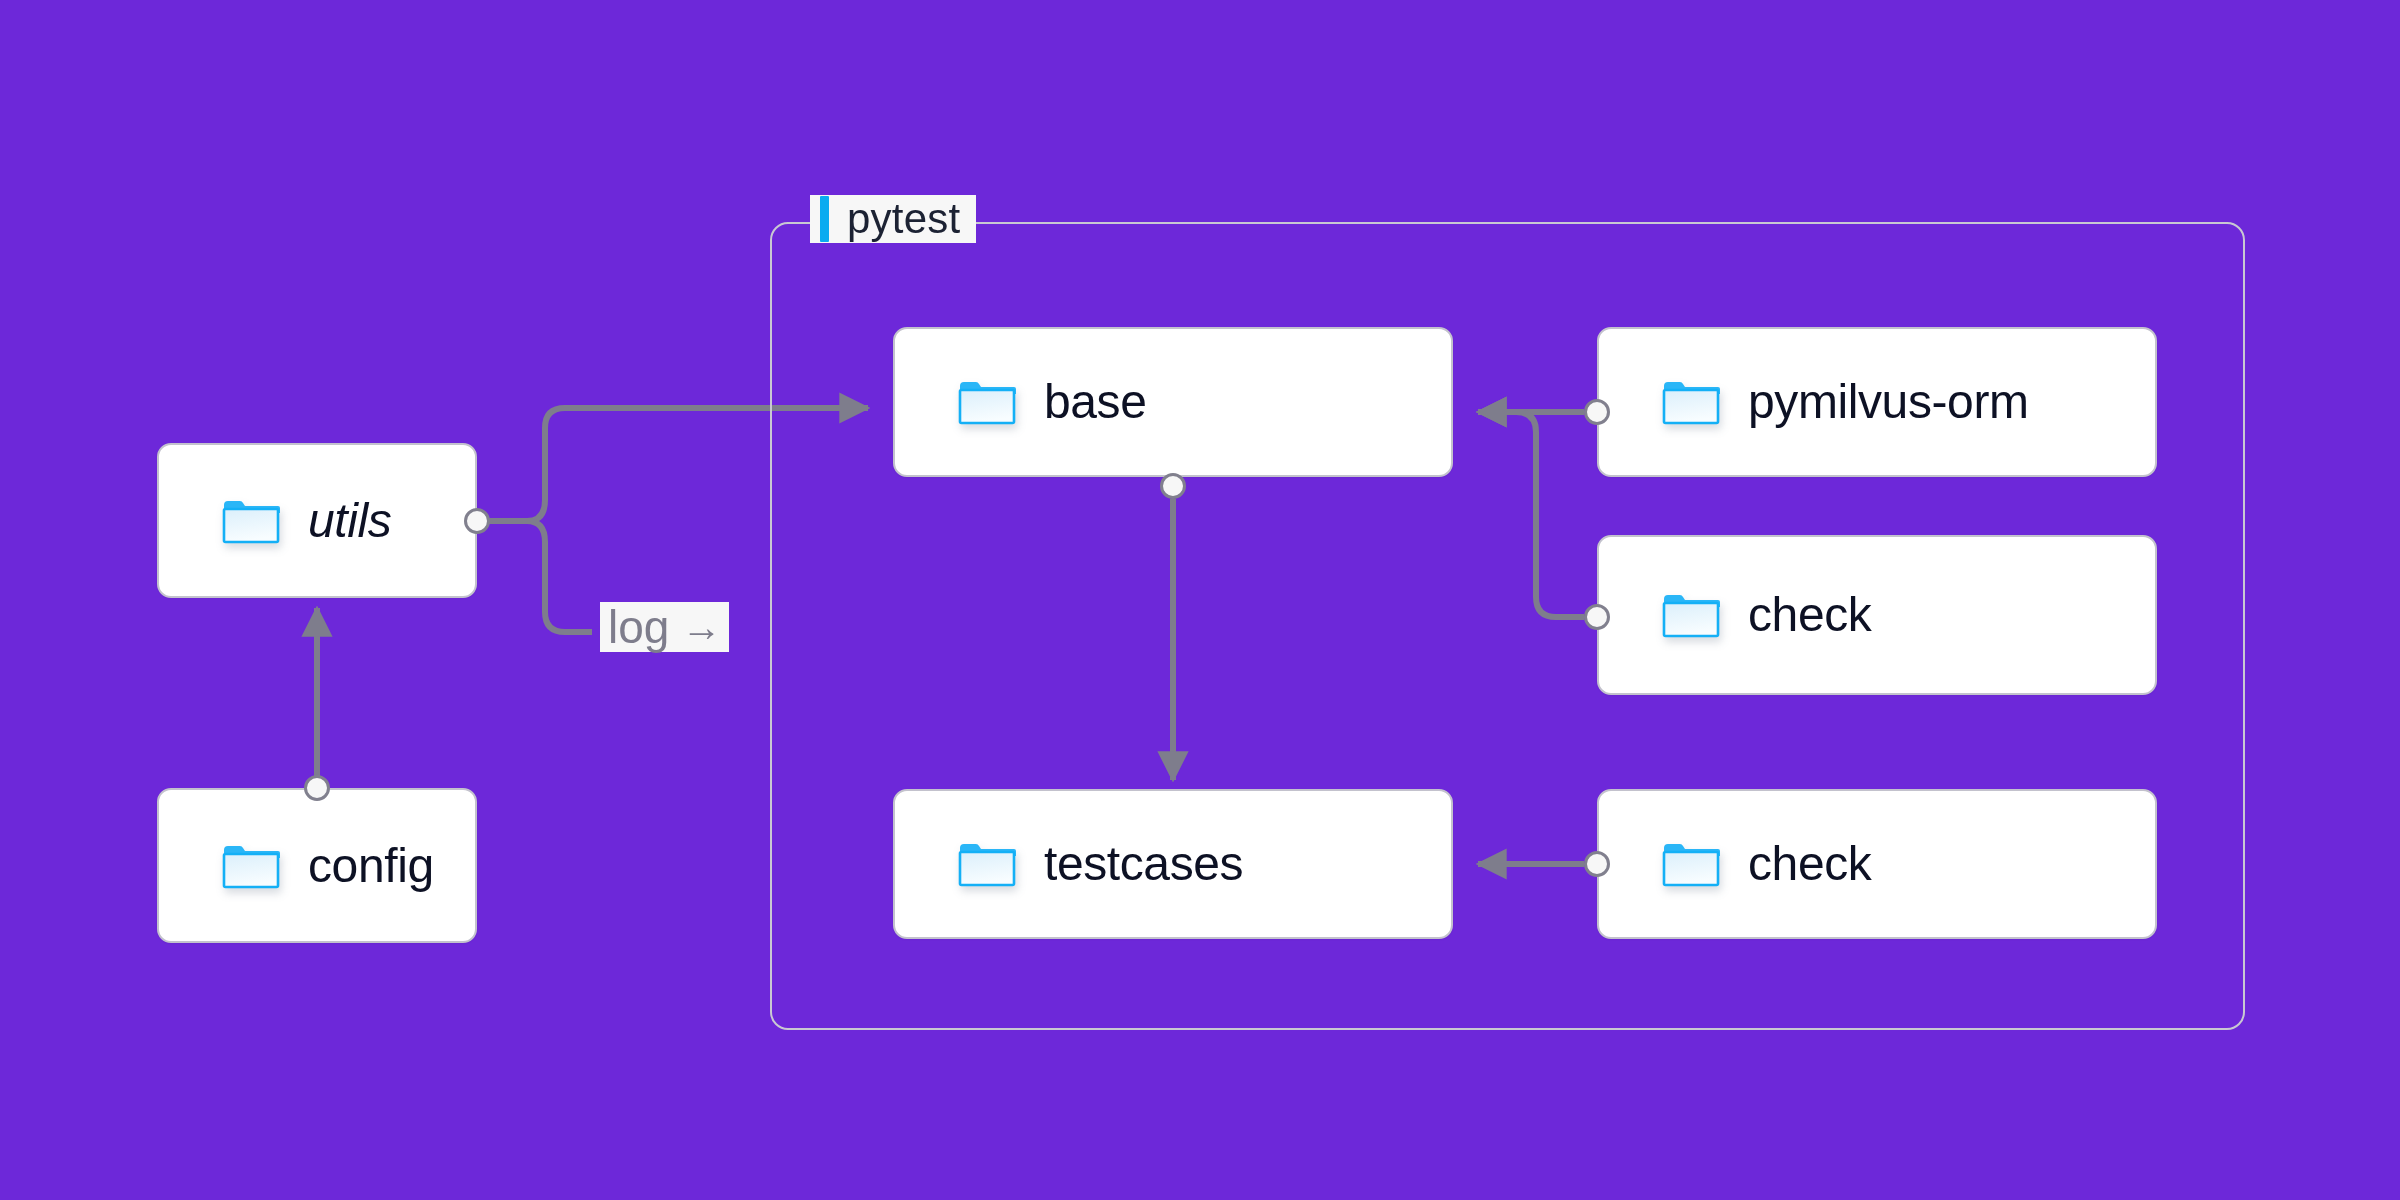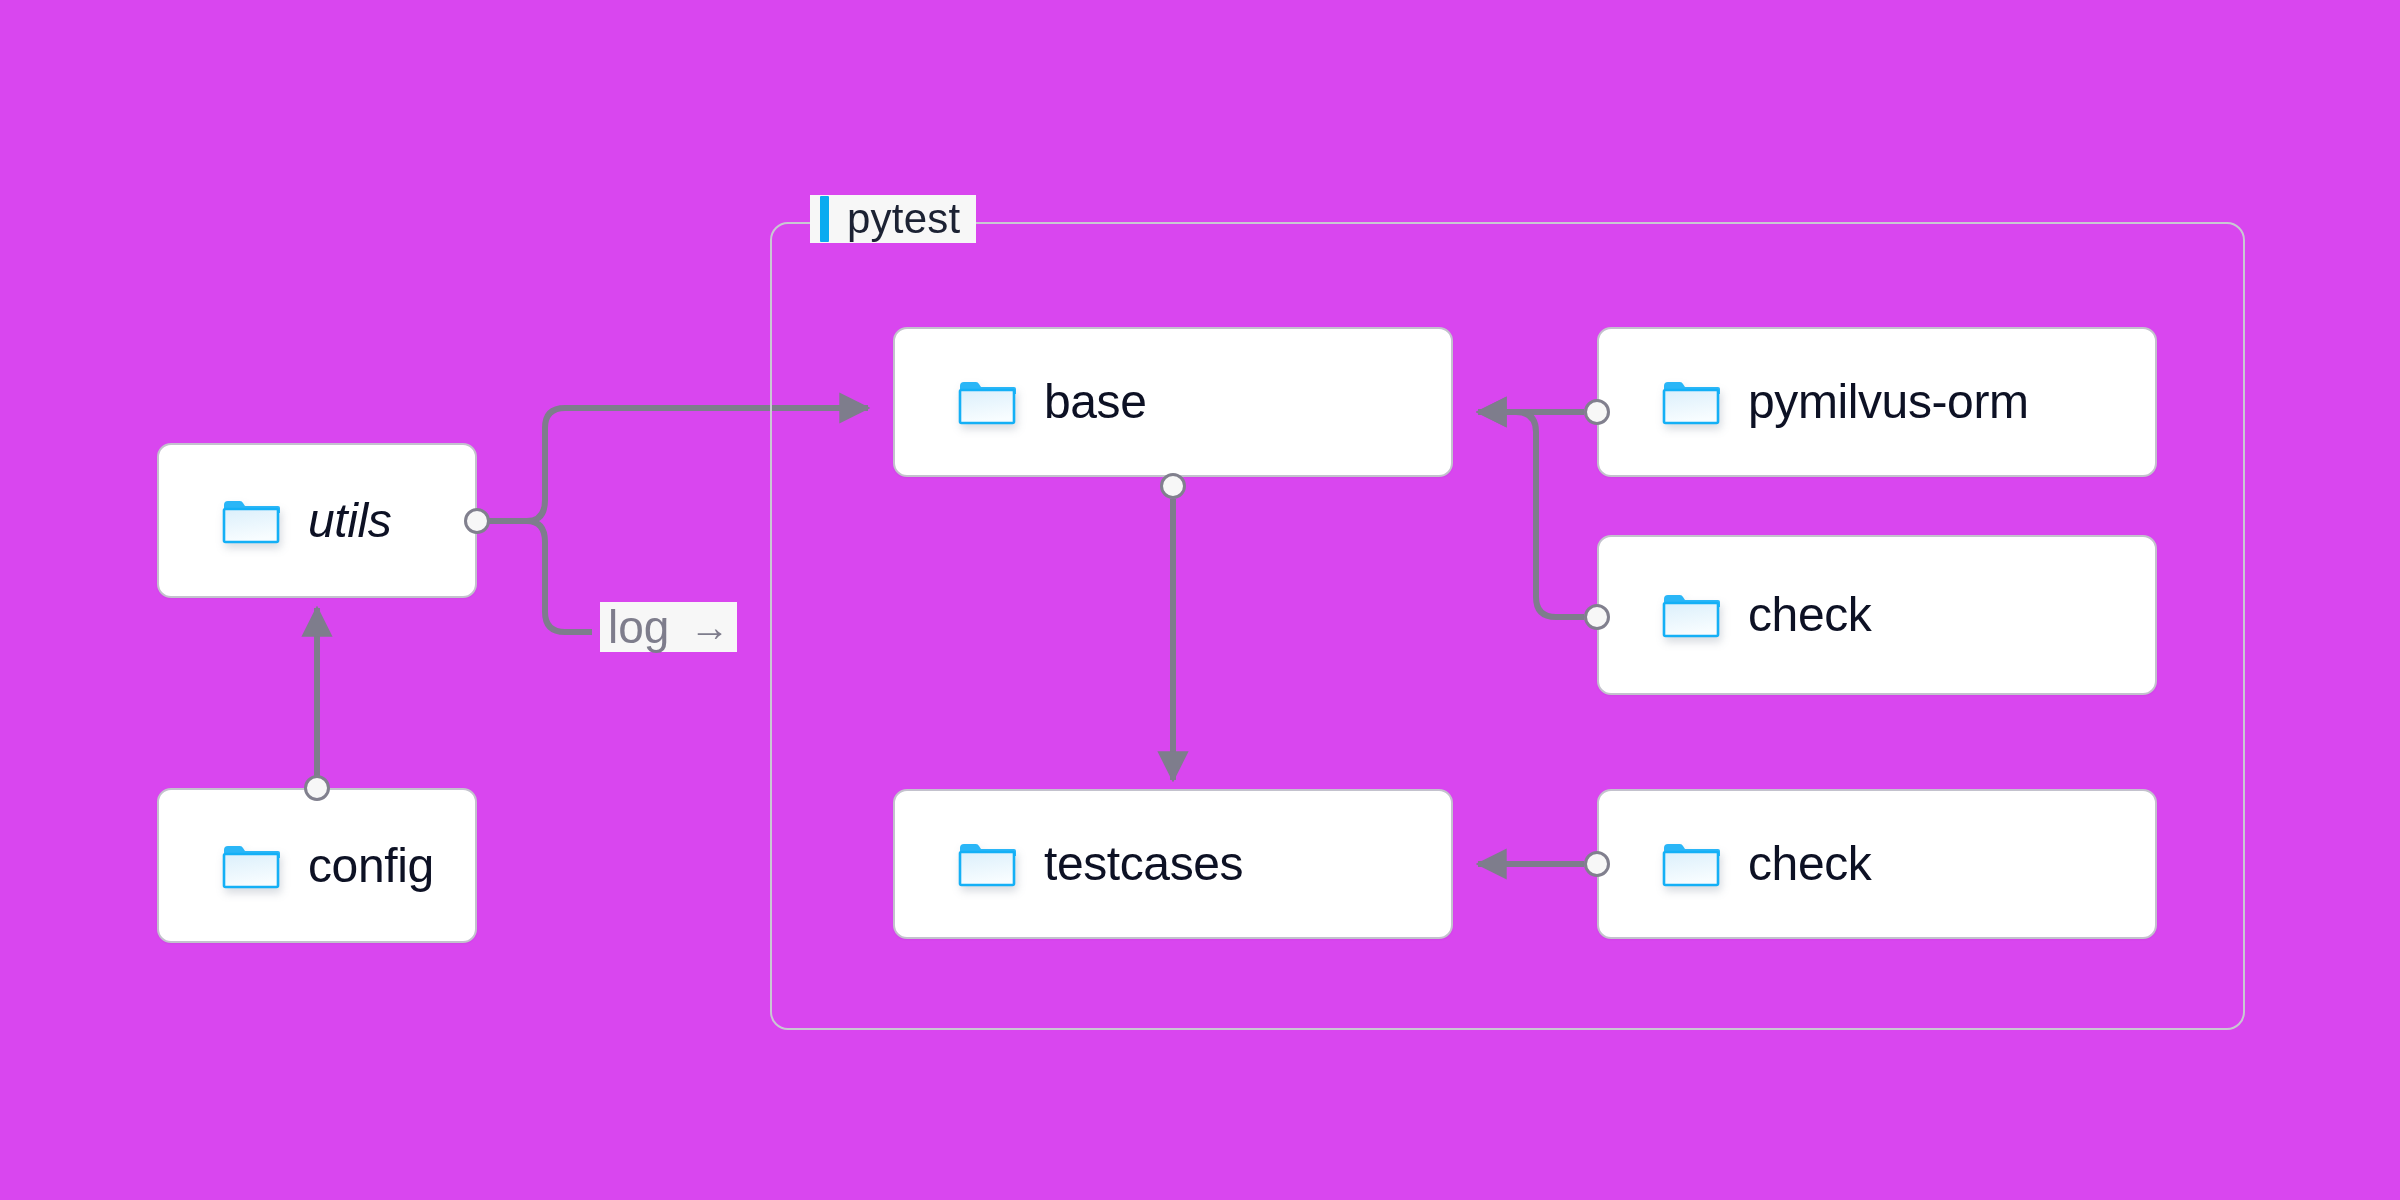--- a/index.html
+++ b/index.html
@@ -4,21 +4,21 @@
 <style>
   html, body {
     margin: 0;
     padding: 0;
     background: #f7f7f7;
   }
   #stage {
     position: relative;
     width: 2400px;
     height: 1200px;
-    background: #d946ef;
+    background: #6d28d9;
     font-family: "Liberation Sans", sans-serif;
     overflow: hidden;
   }
   #wires {
     position: absolute;
     left: 0; top: 0;
     width: 2400px; height: 1200px;
     pointer-events: none;
   }
 
@@ -97,21 +97,21 @@
     border: 3px solid #81808e;
     box-sizing: border-box;
     z-index: 6;
   }
 
   
   .edge-label {
     position: absolute;
     display: flex;
     align-items: center;
-    gap: 20px;
+    gap: 12px;
     color: #7e7d8c;
     font-size: 46px;
     line-height: 1;
     white-space: nowrap;
     background: #f7f7f7;
     padding: 2px 8px;
     z-index: 5;
   }
   .edge-label .arrowglyph {
     font-size: 40px;

